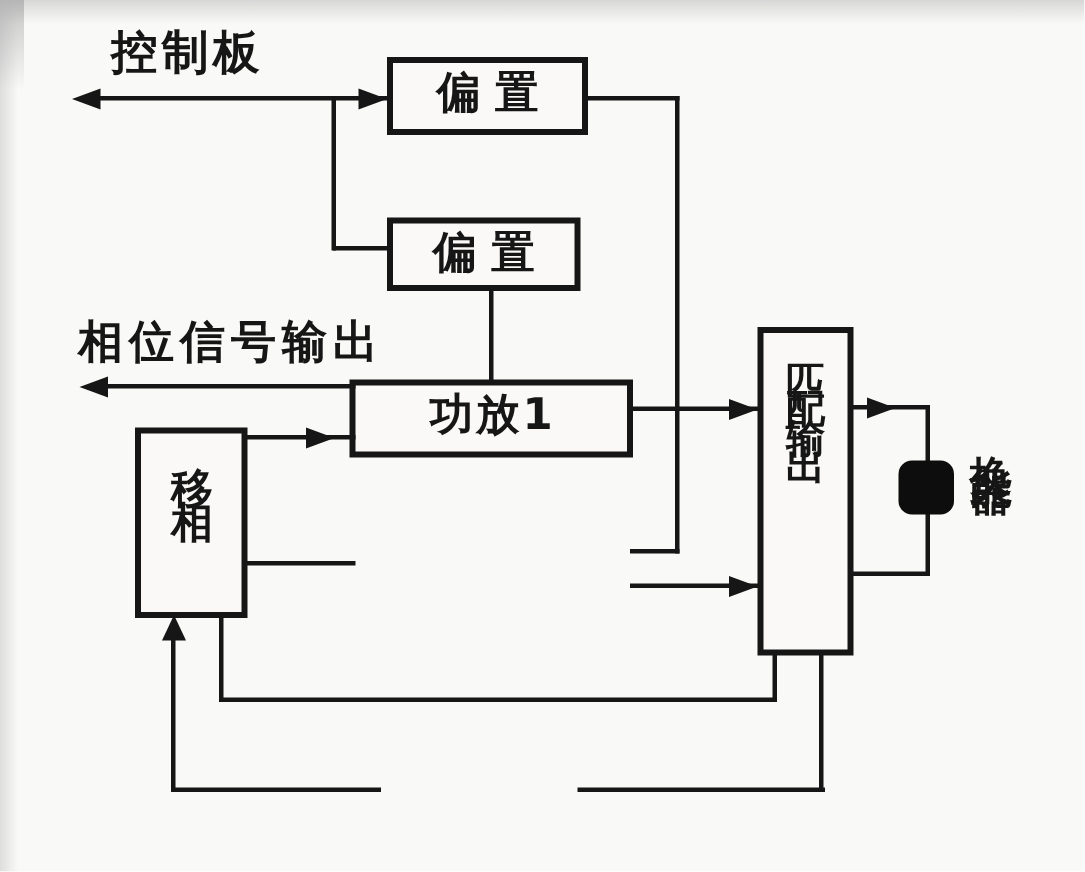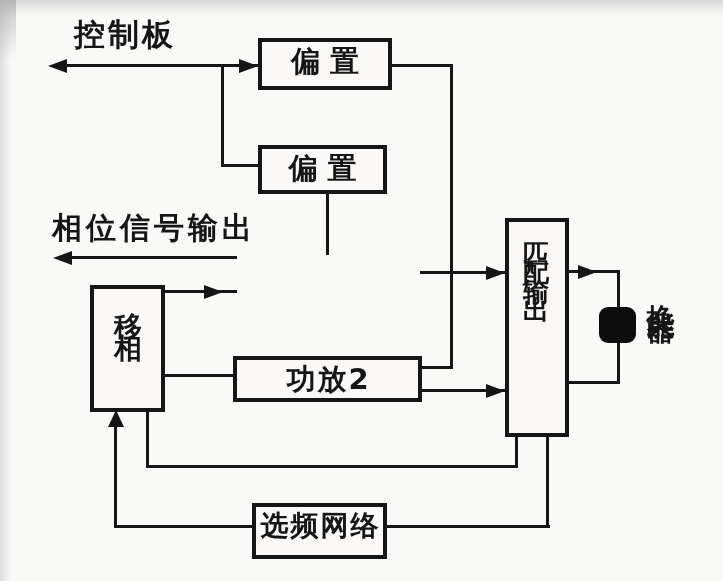--- a/index.html
+++ b/index.html
@@ -62,36 +62,33 @@
   <div class="free-label v-label" style="left:641px;top:281px;font-size:28px;letter-spacing:7px;">换能器</div>
 
   <div class="box" style="left:258px;top:38px;width:134px;height:52px;font-size:29px;">
     <span class="h-label">偏置</span>
   </div>
 
   <div class="box" style="left:258px;top:145px;width:129px;height:49px;font-size:29px;">
     <span class="h-label">偏置</span>
   </div>
 
+  <div class="box" style="left:233px;top:253px;width:189px;height:52px;font-size:29px;">
+    <span class="h-label-tight">功放1</span>
+  </div>
 
-  <div class="box" style="left:233px;top:356px;width:189px;height:46px;font-size:29px;">
-    <span class="h-label-tight">功放2</span>
-  </div>
 
   <div class="box" style="left:90px;top:285px;width:75px;height:127px;font-size:28px;">
     <span class="v-label" style="letter-spacing:22px;">移相</span>
   </div>
 
   <div class="box" style="left:505px;top:218px;width:64px;height:219px;font-size:26px;">
     <span class="v-label" style="letter-spacing:18px;">匹配输出</span>
   </div>
 
-  <div class="box" style="left:252px;top:503px;width:135px;height:56px;font-size:28px;">
-    <span class="h-label-tight">选频网络</span>
-  </div>
 
   <div class="wire-h" style="left:62px;top:64px;width:196px;"></div>
   <div class="wire-h" style="left:222px;top:164px;width:36px;"></div>
   <div class="wire-h" style="left:390px;top:64px;width:63px;"></div>
   <div class="wire-h" style="left:67px;top:256px;width:170px;"></div>
   <div class="wire-h" style="left:420px;top:271px;width:87px;"></div>
   <div class="wire-h" style="left:163px;top:290px;width:74px;"></div>
   <div class="wire-h" style="left:163px;top:374px;width:74px;"></div>
   <div class="wire-h" style="left:420px;top:366px;width:33px;"></div>
   <div class="wire-h" style="left:420px;top:389px;width:87px;"></div>

